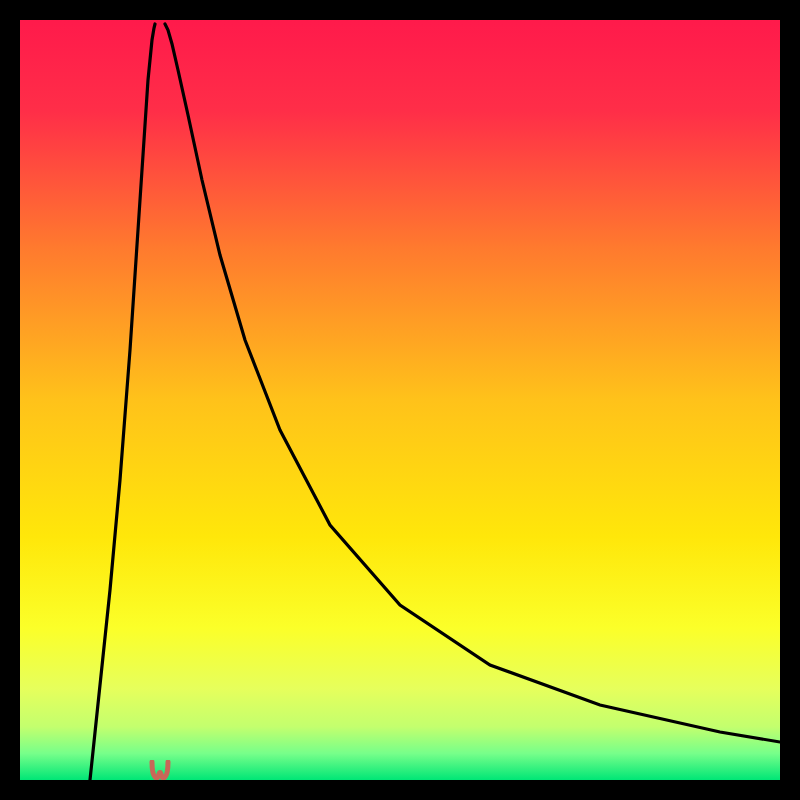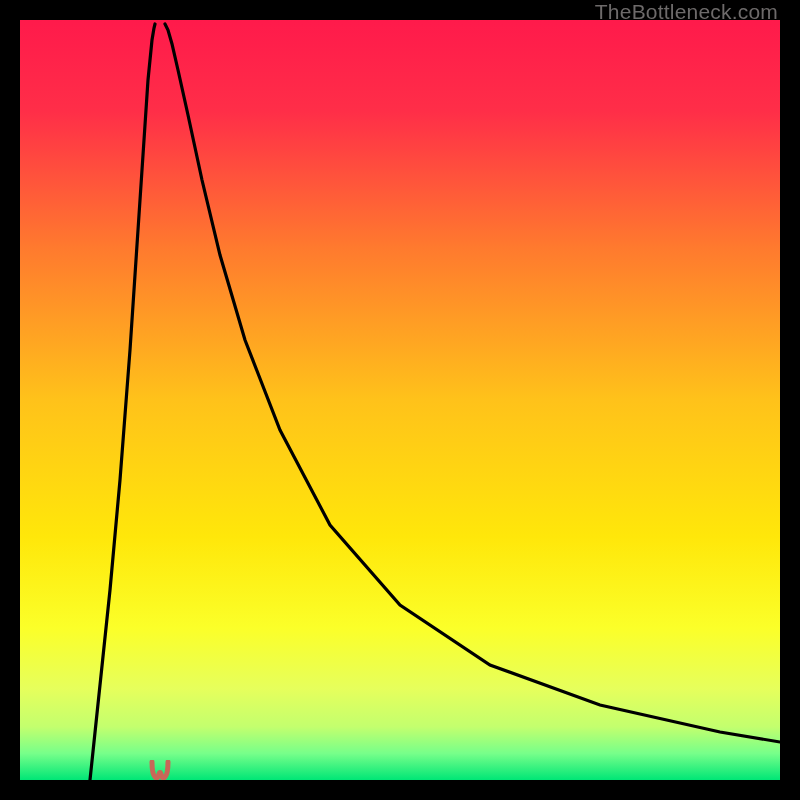--- a/index.html
+++ b/index.html
@@ -55,21 +55,20 @@
     font-size: 21px;
     font-weight: 400;
     letter-spacing: 0.2px;
   }
 </style>
 </head>
 <body>
 
 <div class="frame">
 
-  <div class="watermark">TheBottleneck.com</div>
 
   <div class="plot-area">
 
     <svg class="gradient-bg" viewBox="0 0 760 760" preserveAspectRatio="none">
       <defs>
         <linearGradient id="bg-grad" x1="0" y1="0" x2="0" y2="1">
             <stop offset="0%" stop-color="#ff1a4b"></stop>
             <stop offset="12%" stop-color="#ff2e48"></stop>
             <stop offset="30%" stop-color="#ff7a2e"></stop>
             <stop offset="50%" stop-color="#ffc21a"></stop>

